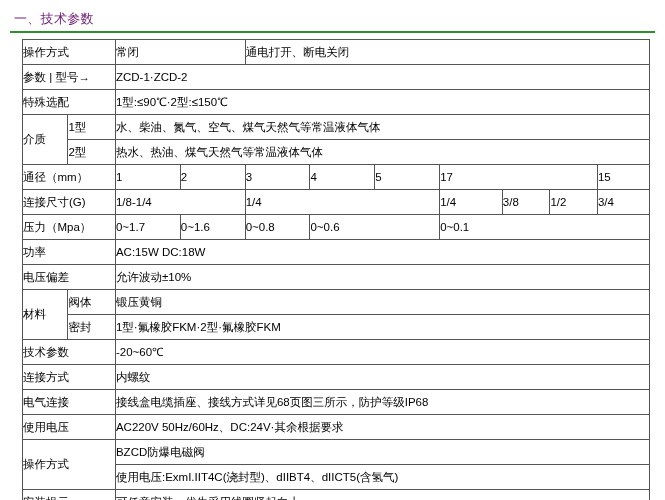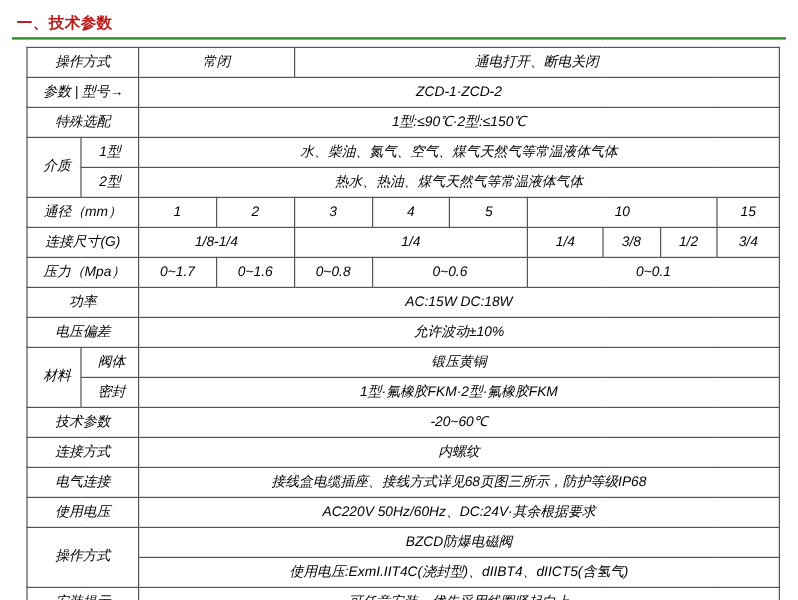--- a/index.html
+++ b/index.html
@@ -16,48 +16,46 @@
   }
   .page {
     position: relative;
     width: 665px;
     height: 500px;
     box-sizing: border-box;
     padding: 8px 10px 0 10px;
   }
   .section-title {
     font-size: 13px;
-    font-weight: bold;
-    color: #b91c1c;
+    font-weight: normal;
+    color: #701a75;
     padding: 2px 0 3px 4px;
     letter-spacing: 0.3px;
   }
   .title-rule {
     height: 2px;
     background: #2f8f2f;
     margin: 0 0 6px 0;
     width: 645px;
   }
   table.spec {
     border-collapse: collapse;
     width: 628px;
     margin-left: 12px;
     table-layout: fixed;
   }
   table.spec td {
     border: 1px solid #555555;
     font-size: 11.5px;
-    text-align: center;
     vertical-align: middle;
     height: 22px;
-    padding: 1px 13px;
+    padding: 1px 0;
     line-height: 1.25;
     white-space: nowrap;
     overflow: hidden;
-    font-style: italic;
   }
   td.rowlabel {
     width: 86px;
   }
   td.sublabel {
     width: 44px;
   }
   td.grouplabel {
     width: 42px;
   }
@@ -113,21 +111,21 @@
       <td colspan="9">热水、热油、煤气天然气等常温液体气体</td>
     </tr>
 
     <tr>
       <td class="rowlabel" colspan="2">通径（mm）</td>
       <td>1</td>
       <td>2</td>
       <td>3</td>
       <td>4</td>
       <td>5</td>
-      <td colspan="3">10</td>
+      <td colspan="3">17</td>
       <td>15</td>
     </tr>
 
     <tr>
       <td class="rowlabel" colspan="2">连接尺寸(G)</td>
       <td colspan="2">1/8-1/4</td>
       <td colspan="3">1/4</td>
       <td>1/4</td>
       <td>3/8</td>
       <td>1/2</td>

